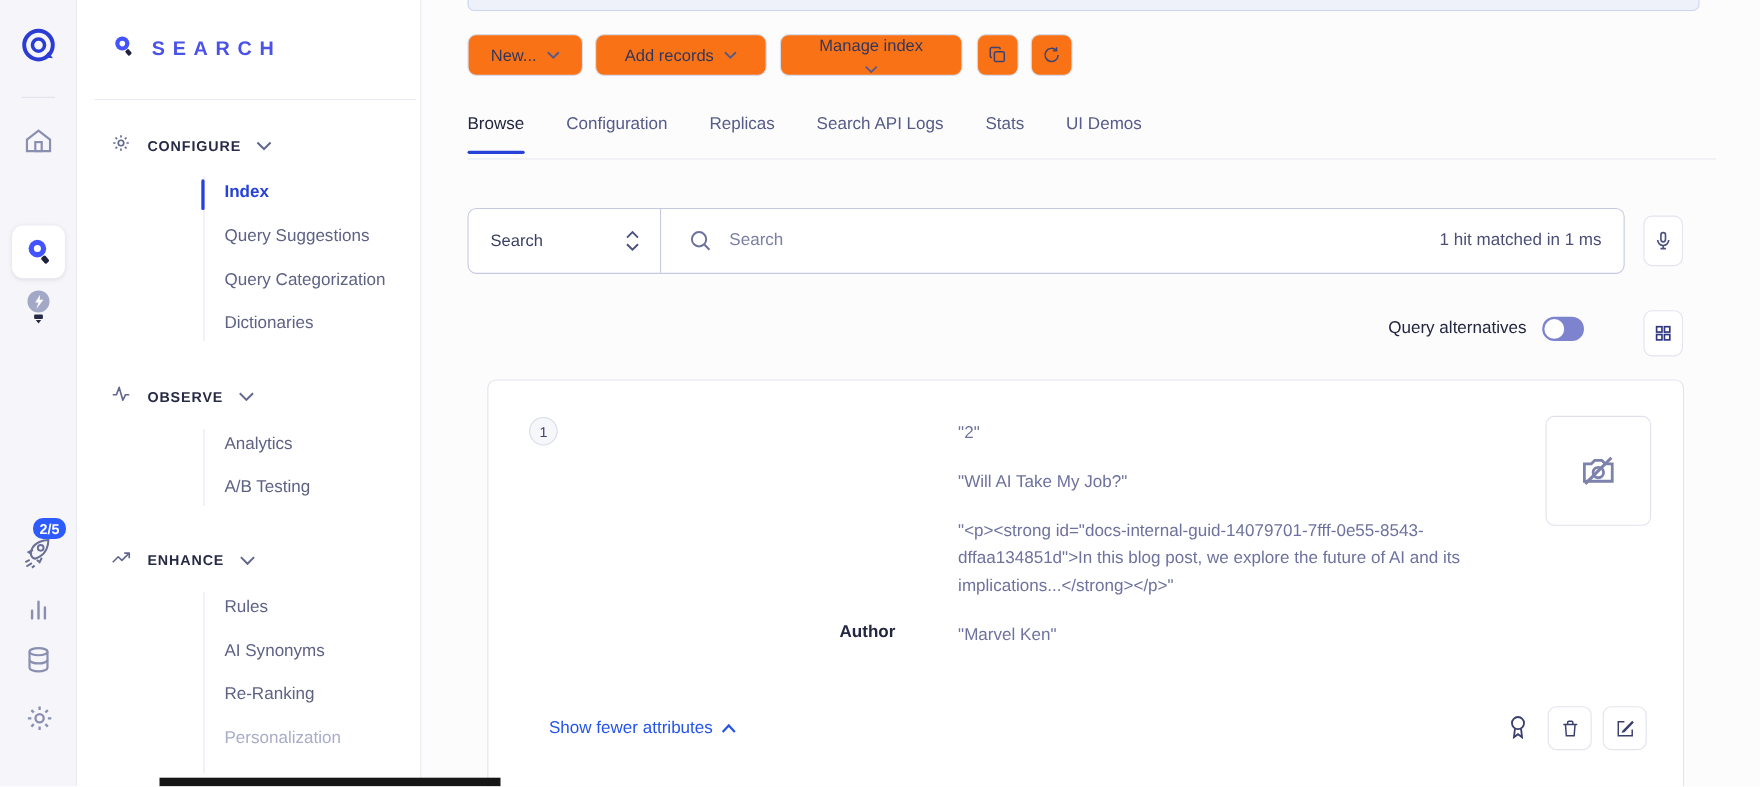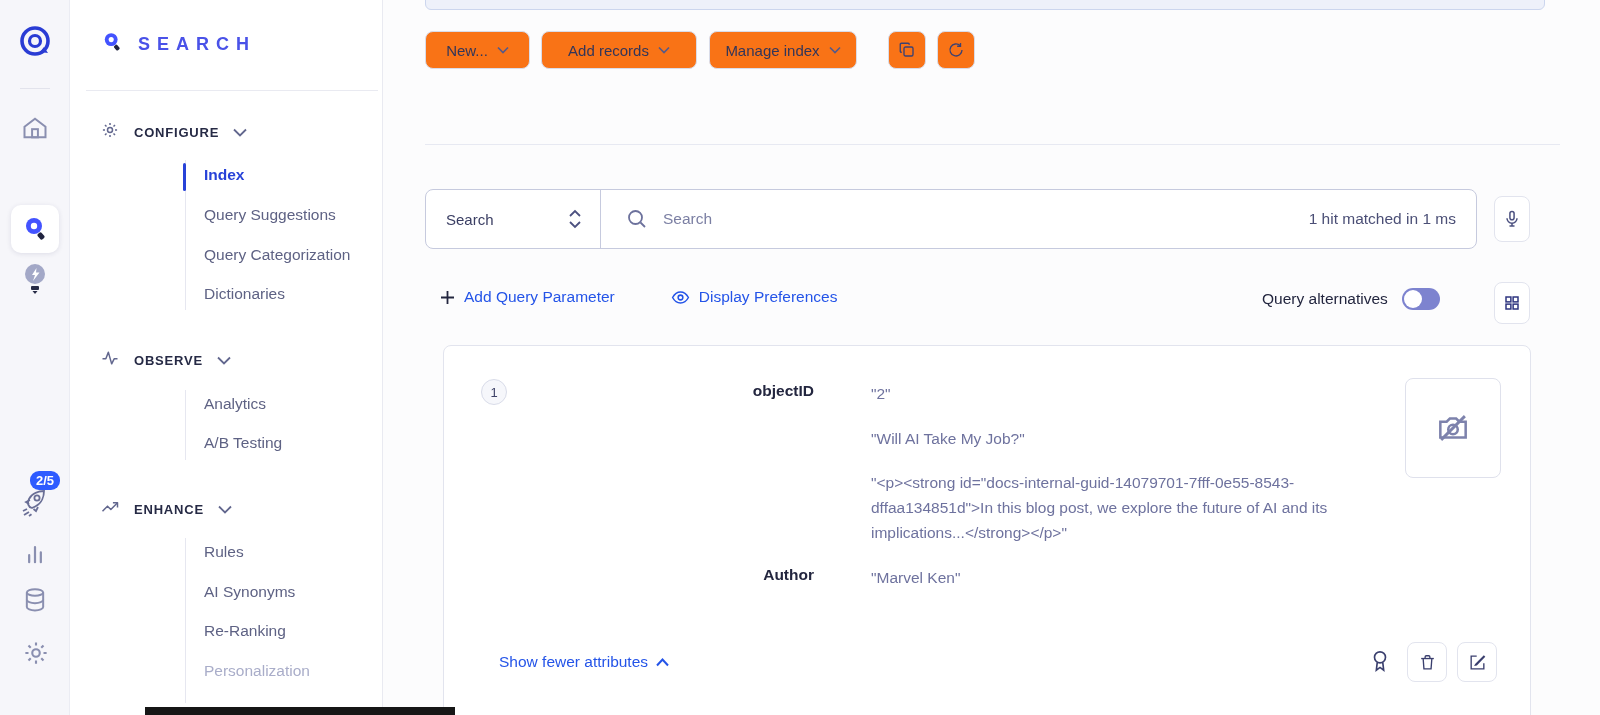--- a/index.html
+++ b/index.html
@@ -202,39 +202,47 @@
       <svg width="12" height="8" viewBox="0 0 12 8" fill="none" stroke="#555a8a" stroke-width="1.7">
           <path d="M1 1.5 L6 6.5 L11 1.5"></path>
         </svg>
     </div>
     <div class="btn" style="left:158px;width:156px;">
       <span>Add records</span>
       <svg width="12" height="8" viewBox="0 0 12 8" fill="none" stroke="#555a8a" stroke-width="1.7">
           <path d="M1 1.5 L6 6.5 L11 1.5"></path>
         </svg>
     </div>
-    <div class="btn" style="left:326px;width:148px;">
+    <div class="btn" style="left:326px;width:166px;flex-direction:column;">
       <span>Manage index</span>
       <svg width="12" height="8" viewBox="0 0 12 8" fill="none" stroke="#555a8a" stroke-width="1.7">
           <path d="M1 1.5 L6 6.5 L11 1.5"></path>
         </svg>
     </div>
     <div class="btn" style="left:505px;width:38px;">
       <svg width="18" height="18" viewBox="0 0 24 24" fill="none" stroke="#3c4273" stroke-width="1.8">
           <rect x="8" y="8" width="12" height="12" rx="2"></rect>
           <path d="M5 15 H4.5 A1.5 1.5 0 0 1 3 13.5 V4.5 A1.5 1.5 0 0 1 4.5 3 H13.5 A1.5 1.5 0 0 1 15 4.5 V5"></path>
         </svg>
     </div>
     <div class="btn" style="left:554px;width:38px;">
       <svg width="18" height="18" viewBox="0 0 24 24" fill="none" stroke="#3c4273" stroke-width="1.8">
           <path d="M20 12 A8 8 0 1 1 17.7 6.3"></path>
           <path d="M18 2.5 V7 H13.5"></path>
         </svg>
     </div>
 
+    <div class="tabs">
+      <div class="tab active">Browse</div>
+      <div class="tab">Configuration</div>
+      <div class="tab">Replicas</div>
+      <div class="tab">Search API Logs</div>
+      <div class="tab">Stats</div>
+      <div class="tab">UI Demos</div>
+    </div>
     <div class="tabline"></div>
 
     <div class="searchbar">
       <div class="sb-select">
         <span class="v">Search</span>
         <svg width="14" height="24" viewBox="0 0 14 24" fill="none" stroke="#4c5180" stroke-width="1.8">
             <path d="M2 9 L7 4 L12 9"></path>
             <path d="M2 15 L7 20 L12 15"></path>
           </svg>
       </div>
@@ -248,54 +256,38 @@
       </div>
     </div>
     <div class="sq-btn" style="left:1111px;top:196px;width:36px;height:46px;">
       <svg width="20" height="20" viewBox="0 0 24 24" fill="none" stroke="#4c5180" stroke-width="1.8">
           <rect x="9.5" y="3" width="5" height="10" rx="2.5"></rect>
           <path d="M6 11 a6 6 0 0 0 12 0"></path>
           <path d="M12 17 V20 M9 20.5 H15"></path>
         </svg>
     </div>
 
-    <div class="qrow">
-      <div class="qlink">
-        <svg width="15" height="15" viewBox="0 0 15 15" fill="none" stroke="#23263f" stroke-width="1.8">
-            <path d="M7.5 1 V14 M1 7.5 H14"></path>
-          </svg>
-        <span>Add Query Parameter</span>
-      </div>
-      <div class="qlink">
-        <svg width="19" height="15" viewBox="0 0 24 18" fill="none" stroke="#2454e8" stroke-width="1.9">
-            <path d="M2 9 C5 3.5 9 2 12 2 C15 2 19 3.5 22 9 C19 14.5 15 16 12 16 C9 16 5 14.5 2 9 Z"></path>
-            <circle cx="12" cy="9" r="3"></circle>
-          </svg>
-        <span>Display Preferences</span>
-      </div>
-    </div>
     <div class="qalt">
       <span class="lbl">Query alternatives</span>
       <div class="toggle">
           <div class="knob"></div>
         </div>
     </div>
     <div class="sq-btn" style="left:1111px;top:282px;width:36px;height:42px;">
       <svg width="18" height="18" viewBox="0 0 24 24" fill="none" stroke="#2f3680" stroke-width="2">
           <rect x="4" y="4" width="6.5" height="6.5"></rect>
           <rect x="13.5" y="4" width="6.5" height="6.5"></rect>
           <rect x="4" y="13.5" width="6.5" height="6.5"></rect>
           <rect x="13.5" y="13.5" width="6.5" height="6.5"></rect>
         </svg>
     </div>
 
     <div class="card">
       <div class="rank">1</div>
 
-      <div class="fkey" style="top:36px;">objectID</div>
       <div class="fval" style="top:35px;">"2"</div>
 
       <div class="fval" style="top:80px;">"Will AI Take My Job?"</div>
 
       <div class="fval" style="top:124px;">"&lt;p&gt;&lt;strong id="docs-internal-guid-14079701-7fff-0e55-8543-dffaa134851d"&gt;In this blog post, we explore the future of AI and its implications...&lt;/strong&gt;&lt;/p&gt;"</div>
 
       <div class="fkey" style="top:220px;">Author</div>
       <div class="fval" style="top:219px;">"Marvel Ken"</div>
 
       <div class="imgbox">

